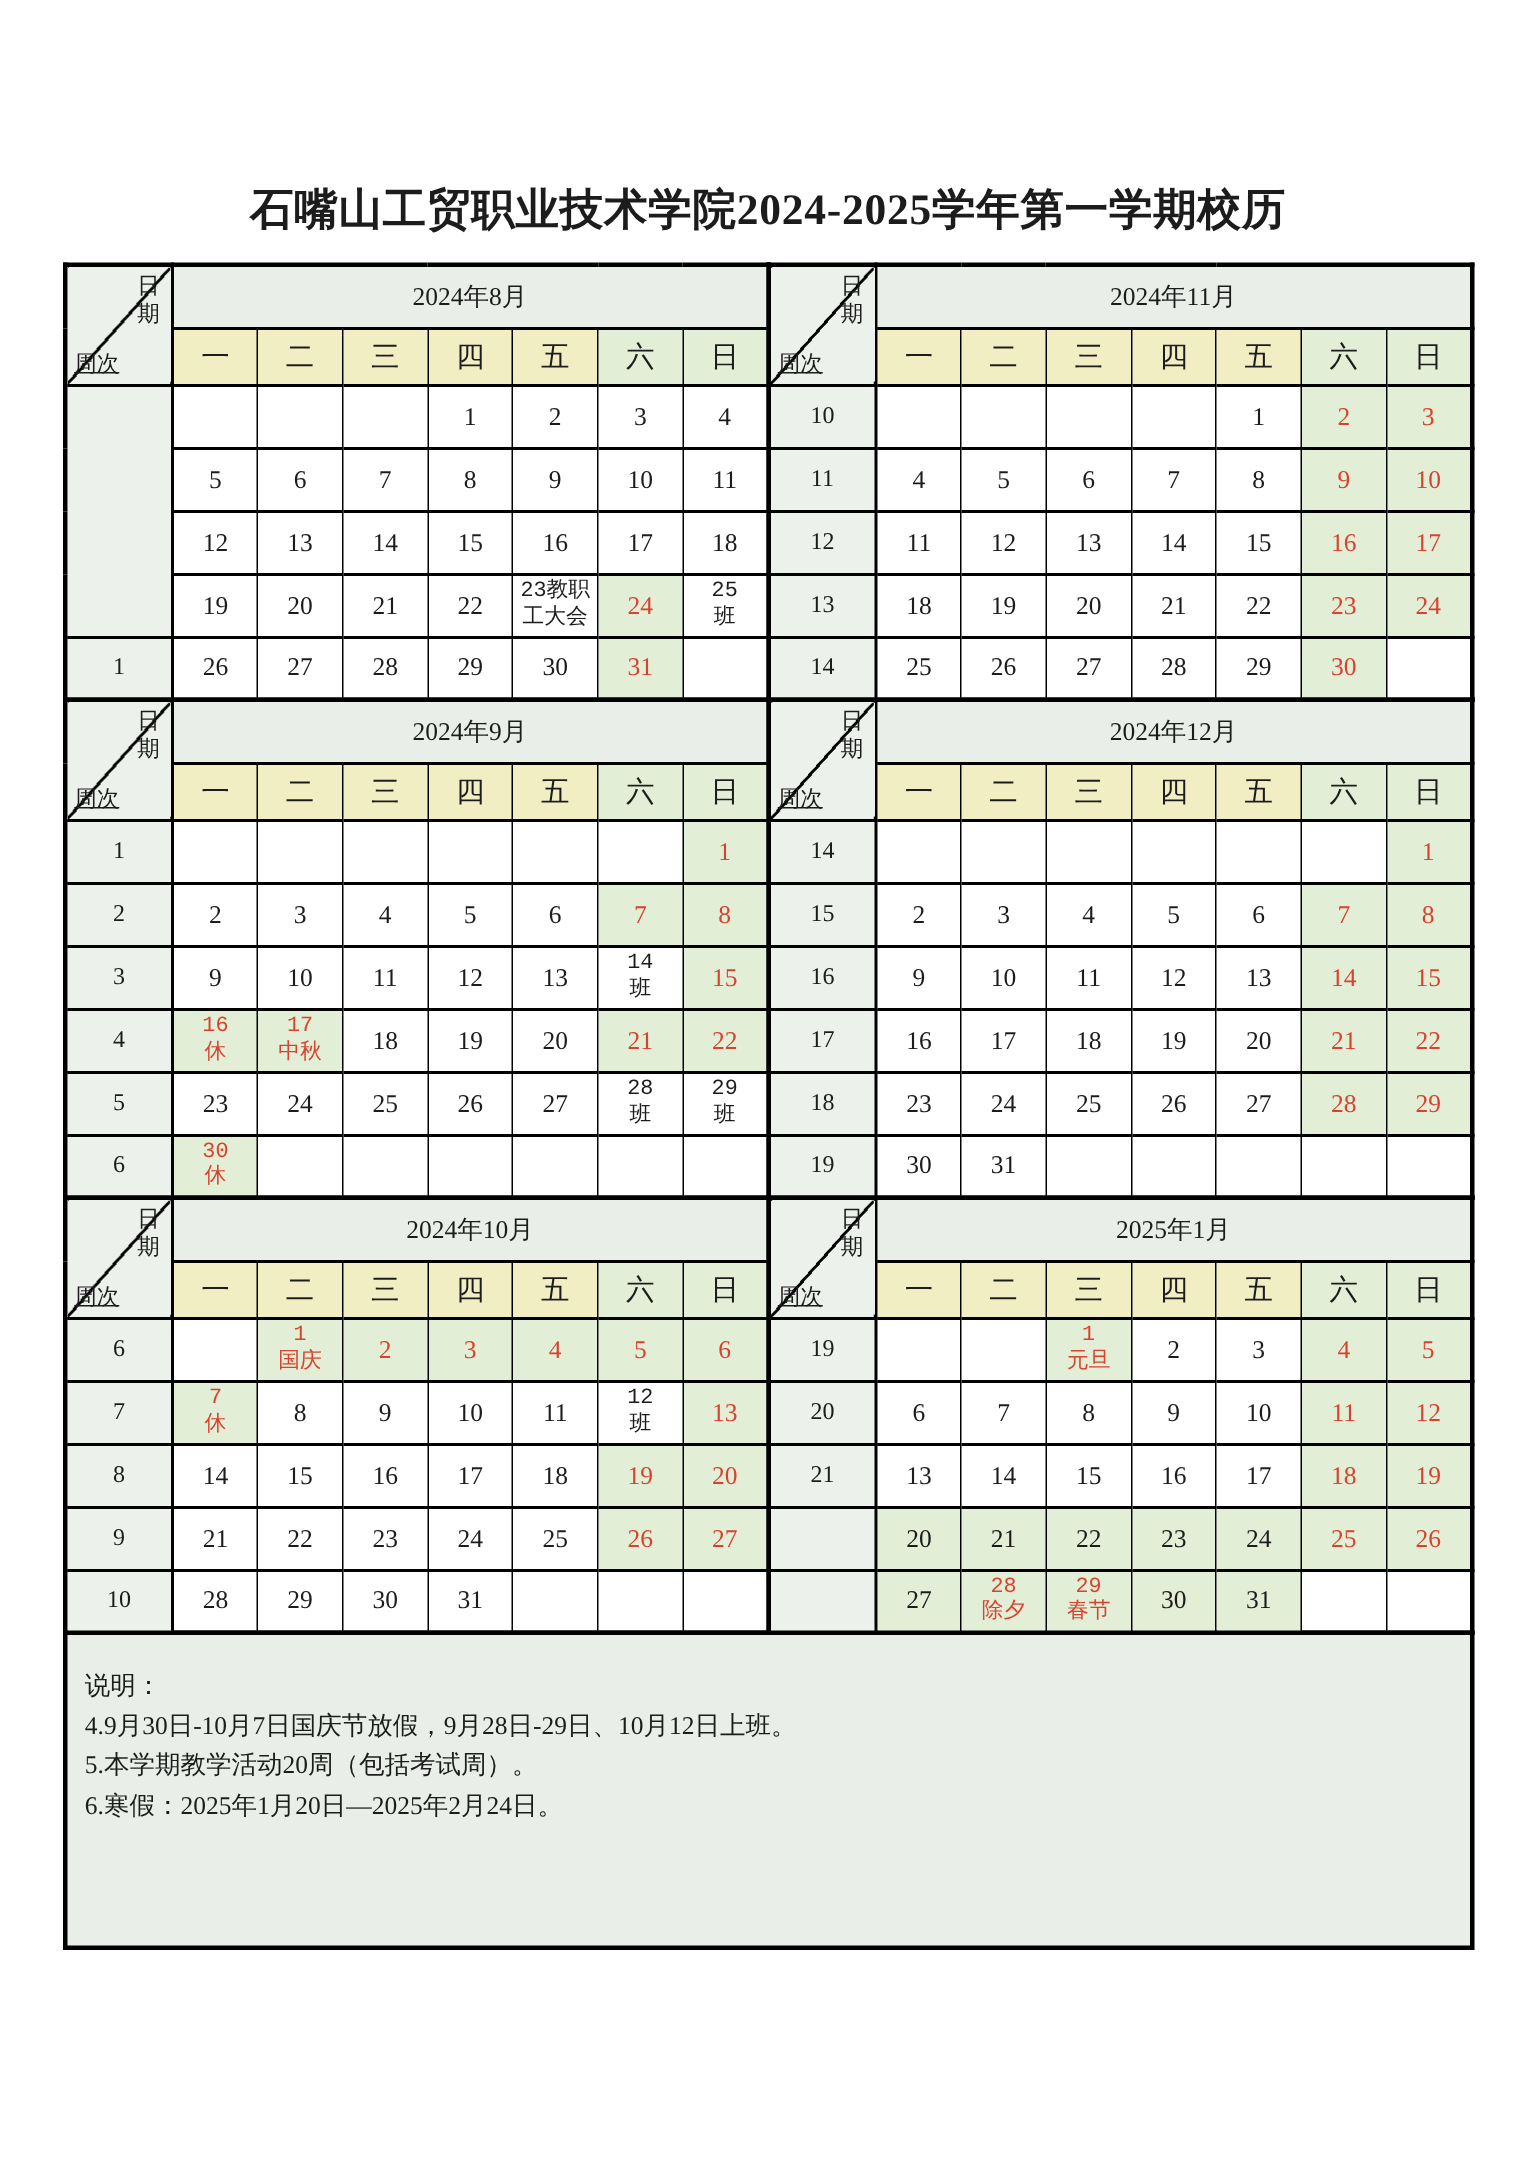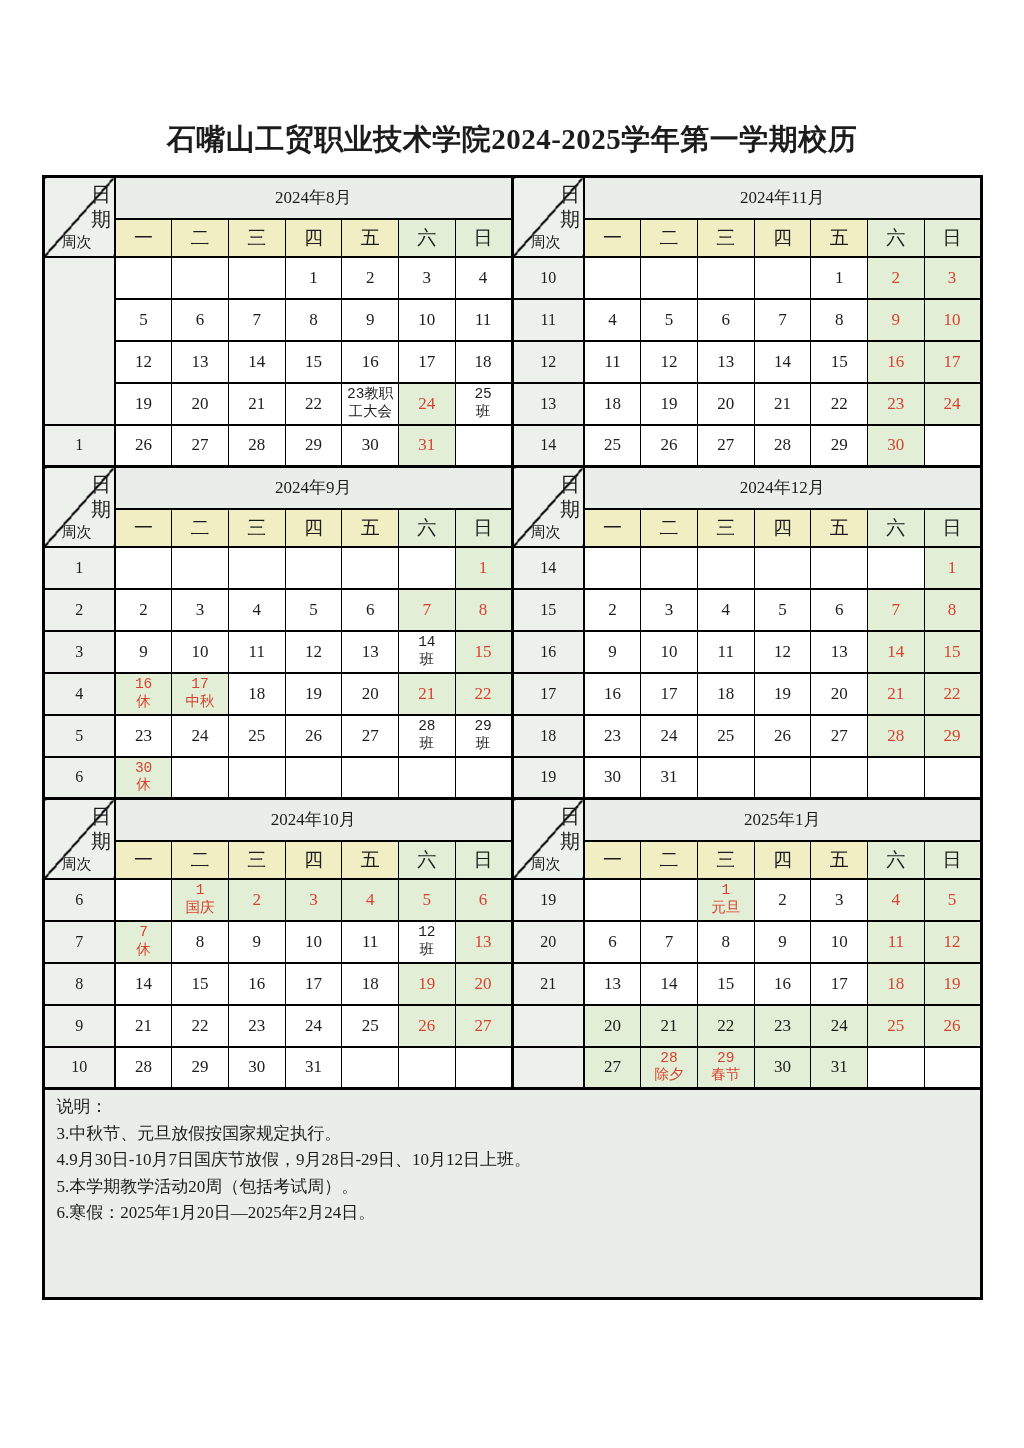--- a/index.html
+++ b/index.html
@@ -38,44 +38,44 @@
   tr.tr-body{ height:42px; }
   td.corner{
     background-color:var(--light); position:relative;
     border-right-width:2px; border-bottom-width:2px;
     background-image:linear-gradient(to bottom right,
       transparent calc(50% - 1px), var(--line) calc(50% - 1px),
       var(--line) calc(50% + 1px), transparent calc(50% + 1px));
   }
   td.corner .date-lbl{
     position:absolute; top:4px; right:7px; width:16px;
-    font-size:20px; line-height:1.25; text-align:right;
+    font-size:15px; line-height:1.25; text-align:center;
   }
   td.corner .week-lbl{
-    position:absolute; left:17px; bottom:4px; font-size:15px;
+    position:absolute; left:5px; bottom:4px; font-size:15px;text-decoration:underline;
   }
   td.mtitle{ background:var(--bar); font-size:17px; border-bottom-width:2px; }
   td.wd{
     background:var(--yellow); font-size:19px;
     border-top-width:2px; border-bottom-width:2px;
   }
   td.wd.we{ background:var(--green); }
   td.wk{
     background:var(--light); font-size:16px;
     border-right-width:2px; border-top-width:2px; border-bottom-width:2px;
   }
   td.cell{ font-size:17px; border-top-width:2px; border-bottom-width:2px; }
   td.cell.g{ background:var(--green); }
   td.cell.red{ color:var(--red); }
   td.cell .l1,.l2{ display:block; }
   td.cell.two{ font-size:14.5px; line-height:1.18;font-family:Liberation Mono, monospace; }
   .notes{
     border:3px solid var(--line); margin-top:-3px;
     background:var(--bar); min-height:213px;
-    padding:4px 12px 10px 12px; font-size:17px; line-height:1.56;
+    padding:21px 12px 10px 12px; font-size:17px; line-height:1.56;
   }
   .notes p{ margin:0; }
 </style>
 </head>
 <body>
 
 <div class="page">
   <h1 class="page-title">石嘴山工贸职业技术学院2024-2025学年第一学期校历</h1>
 
   <div id="calendar-grid">
@@ -621,18 +621,17 @@
               <td class="cell"></td>
               <td class="cell"></td>
             </tr>
           </tbody>
         </table>
       </div>
     </div>
 
   <div class="notes">
     <p>说明：</p>
-    <p>3.中秋节、元旦放假按国家规定执行。</p>
     <p>4.9月30日-10月7日国庆节放假，9月28日-29日、10月12日上班。</p>
     <p>5.本学期教学活动20周（包括考试周）。</p>
     <p>6.寒假：2025年1月20日—2025年2月24日。</p>
   </div>
 </div>
 
 </body></html>

